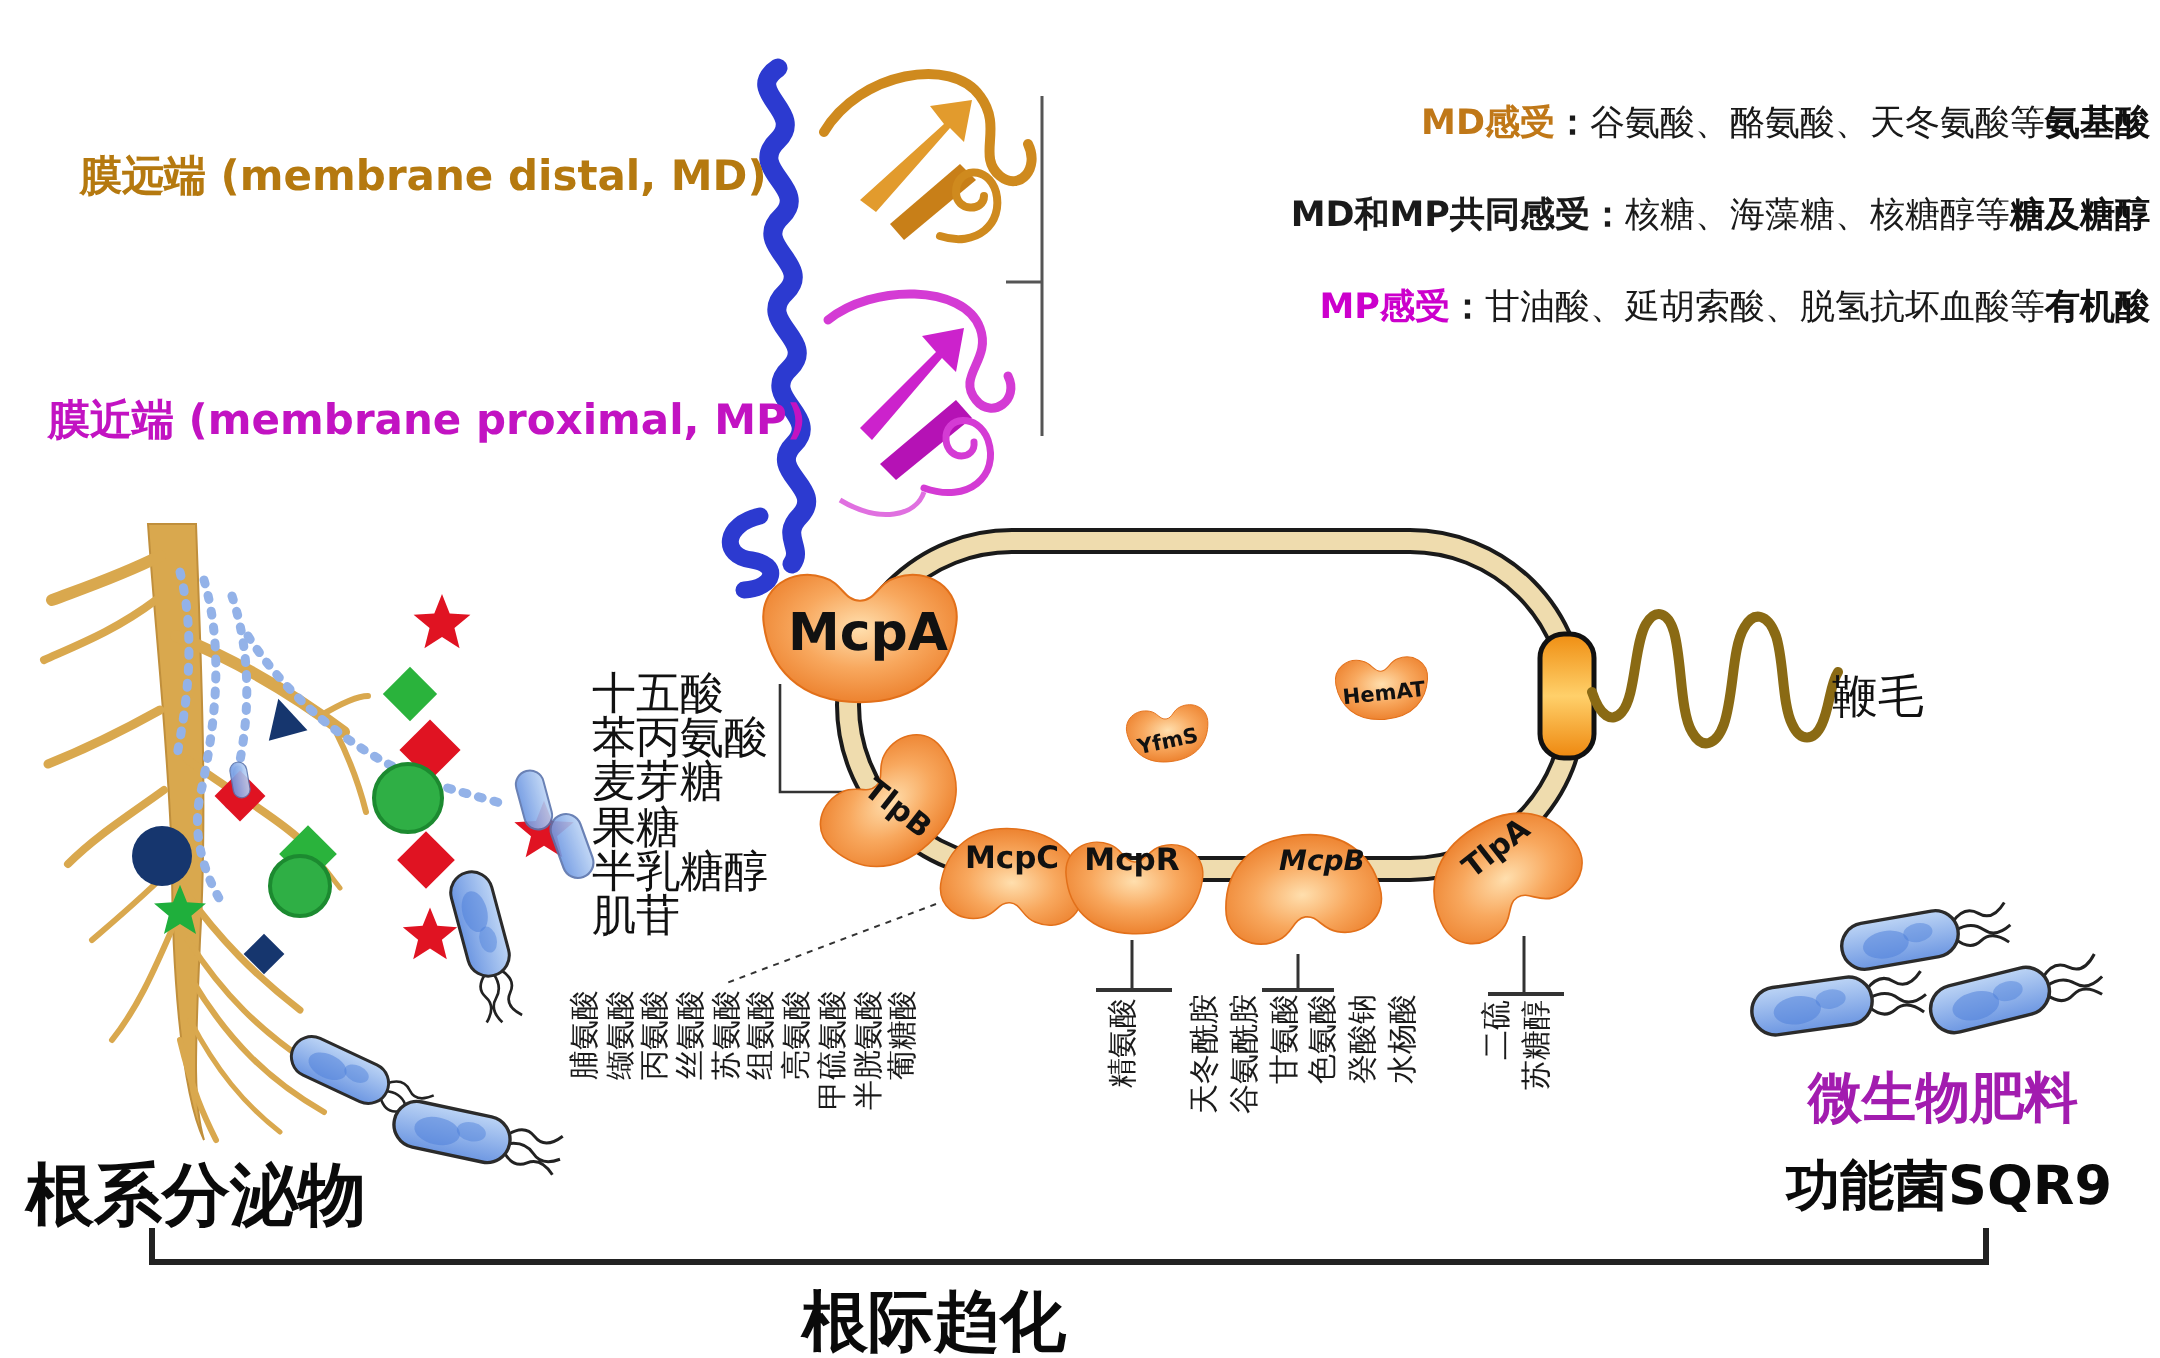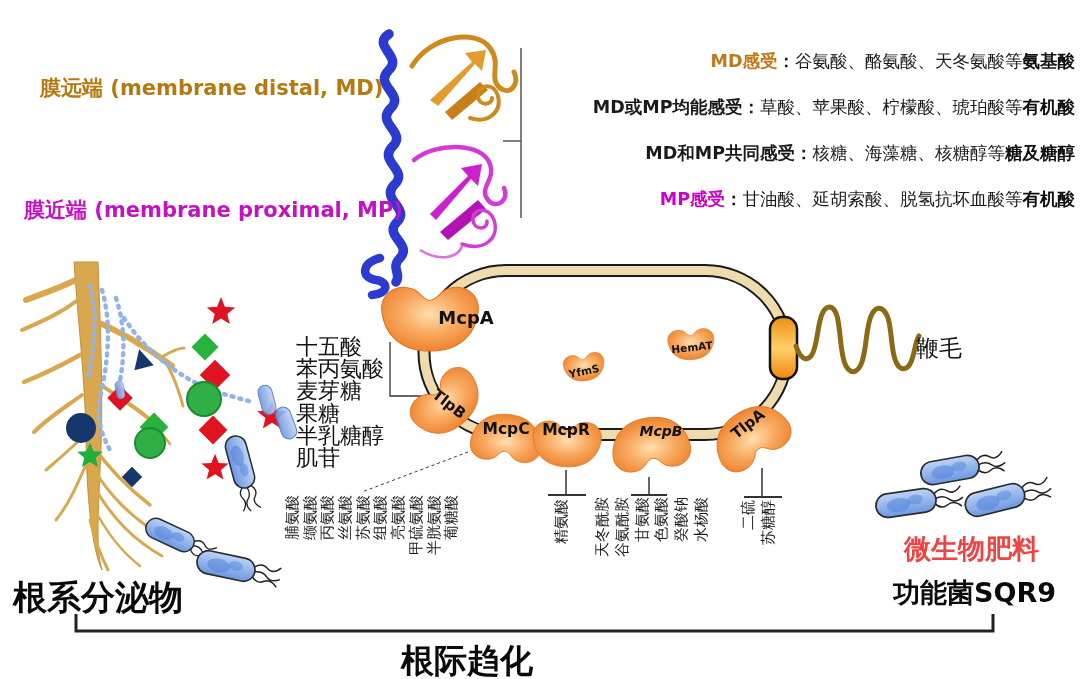--- a/index.html
+++ b/index.html
@@ -13,21 +13,21 @@
 
   .sense-panel{left:530px;top:49px;width:545px;}
   .sense-line{height:26px;margin-bottom:20px;font-size:17.5px;white-space:nowrap;text-align:right;}
   .sense-line .lead{font-weight:bold;}
   .sense-line .colon{font-weight:bold;color:#1a1a1a;}
   .sense-line .body{color:#1a1a1a;}
   .sense-line .tail{font-weight:bold;color:#111;}
 
   .rlabel{position:absolute;transform:translate(-50%,-50%);font-weight:bold;color:#111;
           white-space:nowrap;}
-  .l-mcpa{left:434px;top:317px;font-size:18px;margin-left:32px;}
+  .l-mcpa{left:434px;top:317px;font-size:26px;}
   .l-tlpb{left:449px;top:404px;font-size:15px;transform:translate(-50%,-50%) rotate(38deg);}
   .l-mcpc{left:506px;top:429px;font-size:15.5px;}
   .l-mcpr{left:566px;top:430px;font-size:15.5px;}
   .l-mcpb{left:661px;top:431px;font-size:14px;font-style:italic;}
   .l-tlpa{left:748px;top:424px;font-size:15px;transform:translate(-50%,-50%) rotate(-38deg);}
   .l-yfms{left:584px;top:371px;font-size:10.5px;transform:translate(-50%,-50%) rotate(-12deg);}
   .l-hemat{left:692px;top:347px;font-size:10.5px;transform:translate(-50%,-50%) rotate(-6deg);}
 
   .flagellum-label{left:916px;top:333px;font-size:23px;color:#111;}
 
@@ -39,21 +39,21 @@
   .vgroup .vitem{position:relative;height:96px;}
   .vgroup .vitem span{position:absolute;left:0;top:0;transform-origin:0 0;
       transform:rotate(-90deg) translateX(-100%);white-space:nowrap;
       font-family:"DejaVu Serif","Liberation Serif",serif;font-size:15px;color:#1a1a1a;}
   .g-mcpc{left:283px;top:495px;} .g-mcpc .vitem{width:17.7px;}
   .g-mcpr{left:552px;top:499px;} .g-mcpr .vitem{width:19px;}
   .g-mcpb{left:593px;top:497px;} .g-mcpb .vitem{width:19.8px;}
   .g-tlpa{left:739px;top:500px;} .g-tlpa .vitem{width:20px;}
 
   .root-exudates{left:13px;top:575px;font-size:34px;font-weight:bold;color:#0a0a0a;}
-  .fert1{left:904px;top:531px;font-size:27px;font-weight:bold;color:#ef4444;}
+  .fert1{left:904px;top:531px;font-size:27px;font-weight:bold;color:#a21caf;}
   .fert2{left:893px;top:575px;font-size:27px;font-weight:bold;color:#0a0a0a;}
   .chemotaxis{left:0;top:639px;width:880px;text-align:center;font-size:33px;font-weight:bold;color:#0a0a0a;}
   .chemotaxis span{display:inline-block;transform:translateX(27px);}
 </style>
 </head>
 <body>
 
 <div id="stage">
 
 <svg id="art" width="1080" height="679" viewBox="0 0 1080 679">
@@ -208,21 +208,20 @@
   </g>
 
   <path d="M76,614 V631 H993 V614" stroke="#222" stroke-width="3" fill="none"></path>
 </svg>
 
   <div class="abs mp-label">膜近端 (membrane proximal, MP)</div>
   <div class="abs md-label">膜远端 (membrane distal, MD)</div>
 
   <div class="abs sense-panel">
       <div class="sense-line"><span class="lead" style="color: rgb(192, 120, 24);">MD感受</span><span class="colon">：</span><span class="body">谷氨酸、酪氨酸、天冬氨酸等</span><span class="tail">氨基酸</span></div>
-      <div class="sense-line"><span class="lead" style="color: rgb(26, 26, 26);">MD或MP均能感受</span><span class="colon">：</span><span class="body">草酸、苹果酸、柠檬酸、琥珀酸等</span><span class="tail">有机酸</span></div>
       <div class="sense-line"><span class="lead" style="color: rgb(26, 26, 26);">MD和MP共同感受</span><span class="colon">：</span><span class="body">核糖、海藻糖、核糖醇等</span><span class="tail">糖及糖醇</span></div>
       <div class="sense-line"><span class="lead" style="color: rgb(204, 0, 204);">MP感受</span><span class="colon">：</span><span class="body">甘油酸、延胡索酸、脱氢抗坏血酸等</span><span class="tail">有机酸</span></div>
     </div>
 
   <div class="rlabel l-mcpa">McpA</div>
   <div class="rlabel l-tlpb">TlpB</div>
   <div class="rlabel l-mcpc">McpC</div>
   <div class="rlabel l-mcpr">McpR</div>
   <div class="rlabel l-mcpb">McpB</div>
   <div class="rlabel l-tlpa">TlpA</div>

